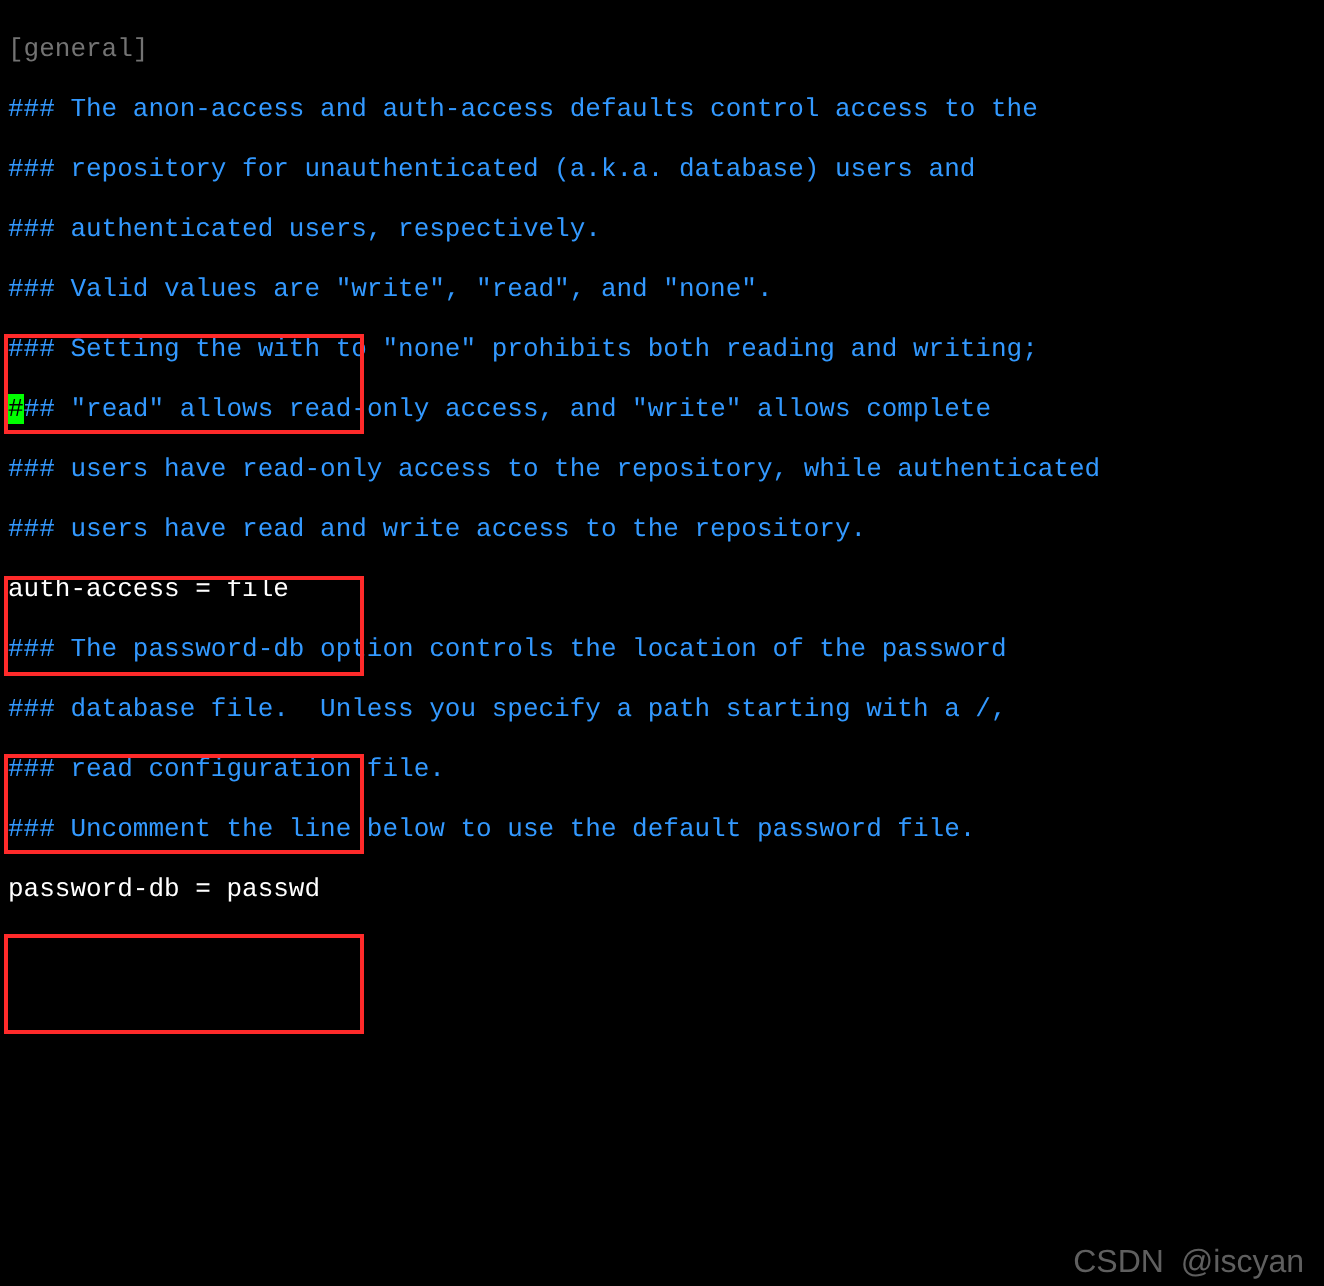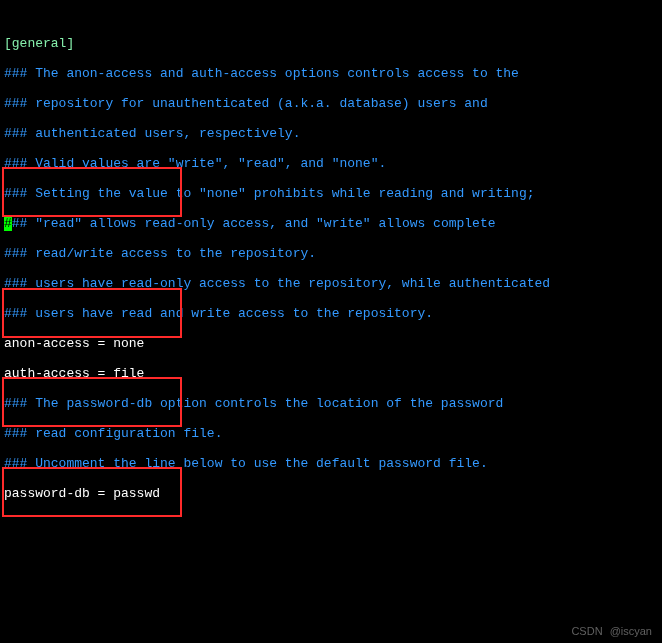--- a/index.html
+++ b/index.html
@@ -15,56 +15,55 @@
     overflow: hidden;
     position: relative;
   }
   .terminal {
     padding: 2px 4px;
     position: relative;
     white-space: pre;
   }
   .line { display: block; white-space: pre; }
   .c { color: #3399ff; }           
-  .s { color: #86efac; margin-top: 19px; }           
+  .s { color: #737373; }           
   .a { color: #ffffff; }
   .cursor { background: #00ff00; color:#000; }
   .box {
     position: absolute;
     border: 2px solid #ff2a2a;
     pointer-events: none;
   }
   .watermark {
     position: absolute;
     right: 10px;
     bottom: 4px;
     color: #888;
-    font-size: 11px;
+    font-size: 16px;
     font-family: sans-serif;
     opacity: 0.7;
   }
   .watermark span { margin-left: 4px; }
 </style>
 </head>
 <body>
 
 <div class="terminal">
 <span class="line s">[general]</span>
-<span class="line c">### The anon-access and auth-access options controls access to the</span>
+<span class="line c">### The anon-access and auth-access defaults control access to the</span>
 <span class="line c">### repository for unauthenticated (a.k.a. database) users and</span>
 <span class="line c">### authenticated users, respectively.</span>
 <span class="line c">### Valid values are "write", "read", and "none".</span>
-<span class="line c">### Setting the value to "none" prohibits while reading and writing;</span>
+<span class="line c">### Setting the with to "none" prohibits both reading and writing;</span>
 <span class="line"><span class="cursor">#</span><span class="c">## "read" allows read-only access, and "write" allows complete</span></span>
-<span class="line c">### read/write access to the repository.</span>
 <span class="line c">### users have read-only access to the repository, while authenticated</span>
 <span class="line c">### users have read and write access to the repository.</span>
-<span class="line a">anon-access = none</span>
 <span class="line a">auth-access = file</span>
 <span class="line c">### The password-db option controls the location of the password</span>
+<span class="line c">### database file.  Unless you specify a path starting with a /,</span>
 <span class="line c">### read configuration file.</span>
 <span class="line c">### Uncomment the line below to use the default password file.</span>
 <span class="line a">password-db = passwd</span>
 
 
 
 
 
 
 

